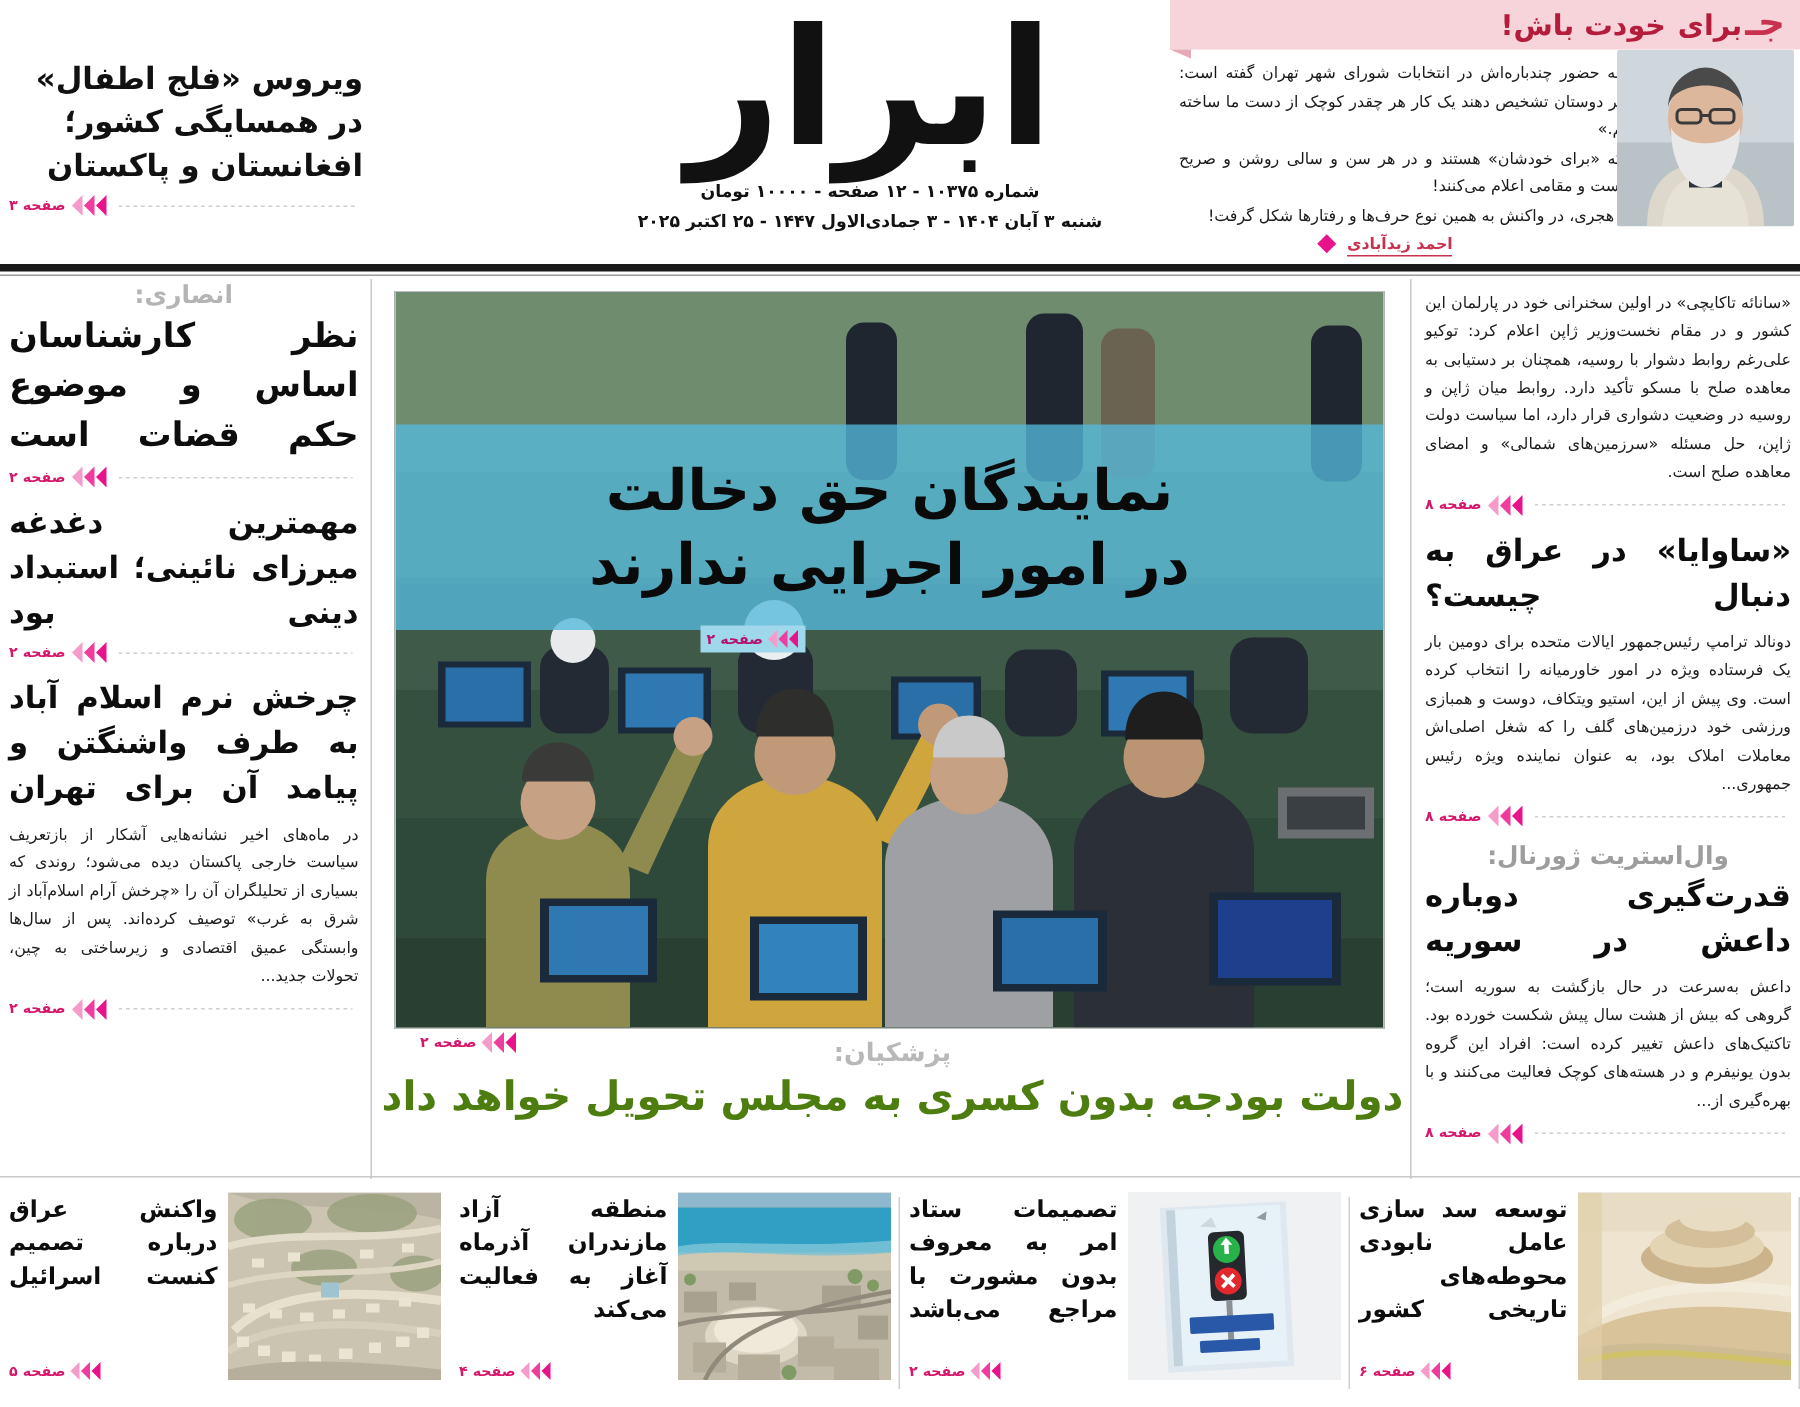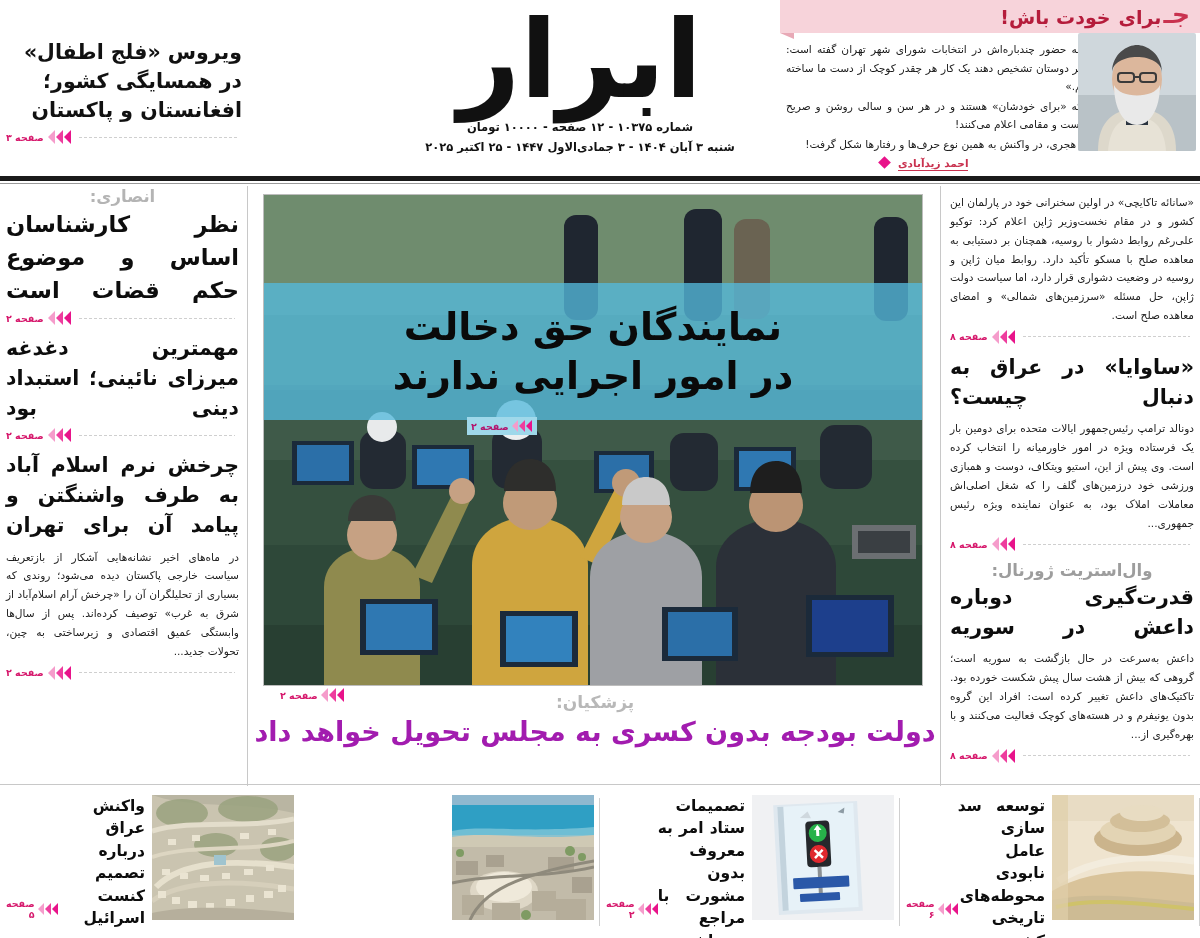--- a/index.html
+++ b/index.html
@@ -214,21 +214,21 @@
   .pez-wrap {
     position: absolute; left: 0; top: 506px; width: 686px;
   }
   .pez-kicker {
     direction: rtl; text-align: center;
     font-size: 17px; font-weight: bold; color: #b8b8b8;
     margin-bottom: 2px;
   }
   .pez-head {
     direction: rtl; text-align: center;
-    font-size: 27px; font-weight: bold; color: #a21caf;
+    font-size: 27px; font-weight: bold; color: #4d7c0f;
     line-height: 1.35;
   }
   .pez-link {
     position: absolute; left: 28px; top: -4px;
     display: flex; flex-direction: row-reverse; align-items: center; gap: 3px;
   }
   .pez-link .plabel { font-size: 9.5px; color: #d6186c; font-weight: bold; }
 
   
   .rule-foot {
@@ -253,21 +253,21 @@
   }
   .f-thumb {
     width: 142px; height: 125px;
     flex: 0 0 142px;
     overflow: hidden;
     background: #ddd;
   }
   .f-right {
     flex: 1;
     padding-right: 7px;
-    display: flex; 
+    display: flex; flex-direction: column;
     height: 125px; justify-content: flex-end;
   }
   .f-head {
     direction: rtl; text-align: justify; text-align-last: justify;
     font-size: 15.5px; font-weight: bold; color: #0d0d0d;
     line-height: 1.45;
   }
   .f-link {
     margin-top: auto;
     display: flex; flex-direction: row-reverse; align-items: center; gap: 3px;
@@ -641,20 +641,31 @@
           </g>
           <path d="M0 88 C40 78 90 84 142 72" fill="none" stroke="#8f8a7c" stroke-width="3"></path>
           <path d="M18 125 C30 98 62 80 142 66" fill="none" stroke="#8f8a7c" stroke-width="3"></path>
           <g fill="#7f9b63">
             <circle cx="118" cy="56" r="5"></circle>
               <circle cx="130" cy="62" r="4"></circle>
             <circle cx="8" cy="58" r="4"></circle>
               <circle cx="74" cy="120" r="5"></circle>
           </g>
         </svg>
+      </div>
+      <div class="f-right">
+        <div class="f-head">منطقه آزاد مازندران آذرماه آغاز به فعالیت می‌کند</div>
+        <div class="f-link">
+          <span class="plabel">صفحه ۴</span>
+          <span class="chevs">
+              <i></i>
+              <i></i>
+              <i></i>
+            </span>
+        </div>
       </div>
       <div class="f-sep" style="left:299px"></div>
     </div>
 
     <div class="f-cell">
       <div class="f-thumb">
         <svg width="142" height="125" viewBox="0 0 142 125" preserveAspectRatio="none" aria-hidden="true">
           <rect width="142" height="125" fill="#cac4b0"></rect>
           <path d="M0 0 C40 14 90 6 142 18 L142 0 Z" fill="#b9b5a2"></path>
           <g fill="#9aa37f" opacity="0.85">

